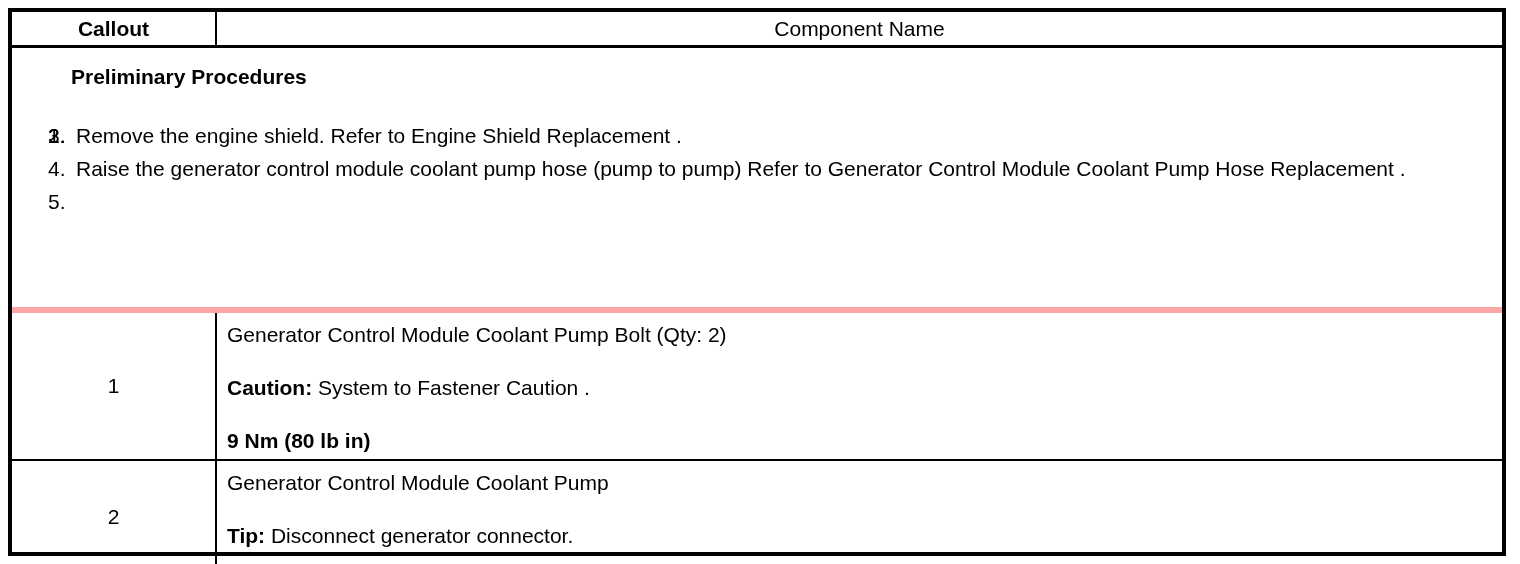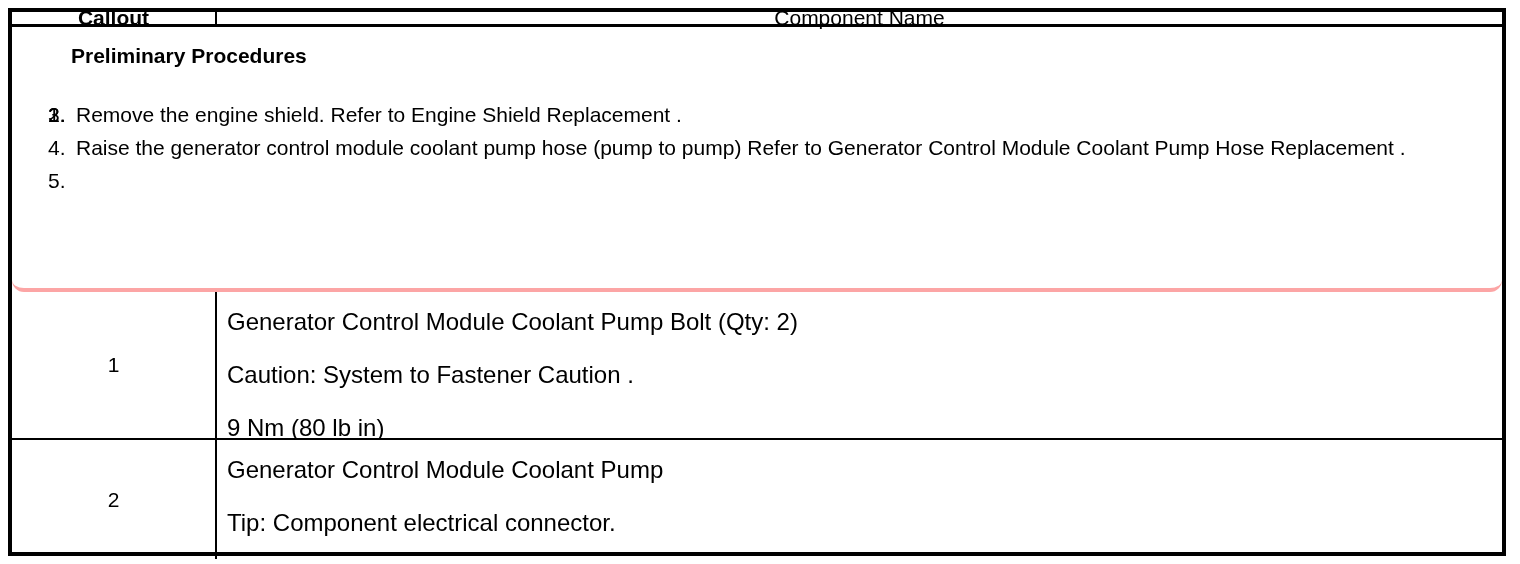--- a/index.html
+++ b/index.html
@@ -20,21 +20,21 @@
     border: 4px solid #000000;
     box-sizing: border-box;
     display: flex;
     flex-direction: column;
     background: #ffffff;
   }
   
   .thead {
     display: flex;
     flex: none;
-    height: 15px;
+    height: 36px;
     border-bottom: 3px solid #000000;
     box-sizing: border-box;
   }
   .th-callout {
     width: 205px;
     flex: none;
     border-right: 2px solid #000000;
     box-sizing: border-box;
     display: flex;
     align-items: center;
@@ -47,24 +47,23 @@
     display: flex;
     align-items: center;
     justify-content: center;
     font-size: 21px;
     font-weight: 400;
   }
   
   .prelim {
     flex: none;
     height: 265px;
-    border-bottom: 4px solid #fca5a5;
+    border-bottom: 6px solid #fca5a5;
     box-sizing: border-box;
     overflow: hidden;
-    border-radius: 12px;
   }
   .prelim-title {
     font-weight: 700;
     font-size: 21px;
     line-height: 33px;
     margin: 12px 0 0 59px;
   }
   .steps {
     margin-top: 26px;
     padding-left: 64px;
@@ -100,25 +99,25 @@
     align-items: center;
     justify-content: center;
     font-size: 21px;
   }
   .component-cell {
     flex: 1;
     padding: 5px 24px 0 10px;
     overflow: hidden;
   }
   .component-cell p {
-    margin: 8px 0 20px 0;
-    font-size: 24px;
+    margin: 0 0 20px 0;
+    font-size: 21px;
     line-height: 33px;
   }
-  .b { font-weight: 400; }
+  .b { font-weight: 700; }
 </style>
 </head>
 <body>
 
 <div class="page">
   <div class="doc-table">
 
     <div class="thead">
       <div class="th-callout">Callout</div>
       <div class="th-component">Component Name</div>
@@ -153,18 +152,18 @@
         <p><span class="b"></span><span>Generator Control Module Coolant Pump Bolt (Qty: 2)</span></p>
         <p><span class="b">Caution:</span><span> System to Fastener Caution .</span></p>
         <p><span class="b">9 Nm (80 lb in)</span><span></span></p>
       </div>
     </div>
 
     <div class="body-row row-2">
       <div class="callout-cell">2</div>
       <div class="component-cell">
         <p><span class="b"></span><span>Generator Control Module Coolant Pump</span></p>
-        <p><span class="b">Tip:</span><span> Component electrical connector.</span></p>
+        <p><span class="b">Tip:</span><span> Disconnect generator connector.</span></p>
       </div>
     </div>
 
   </div>
 </div>
 
 </body></html>

